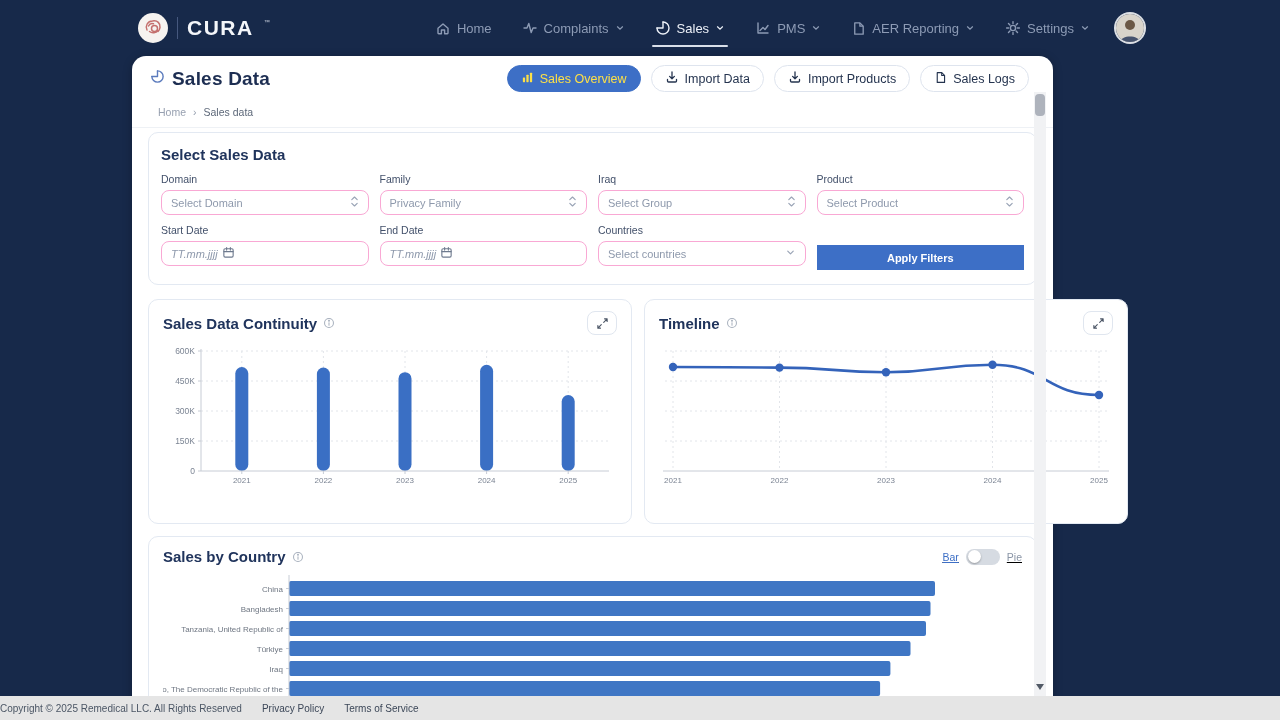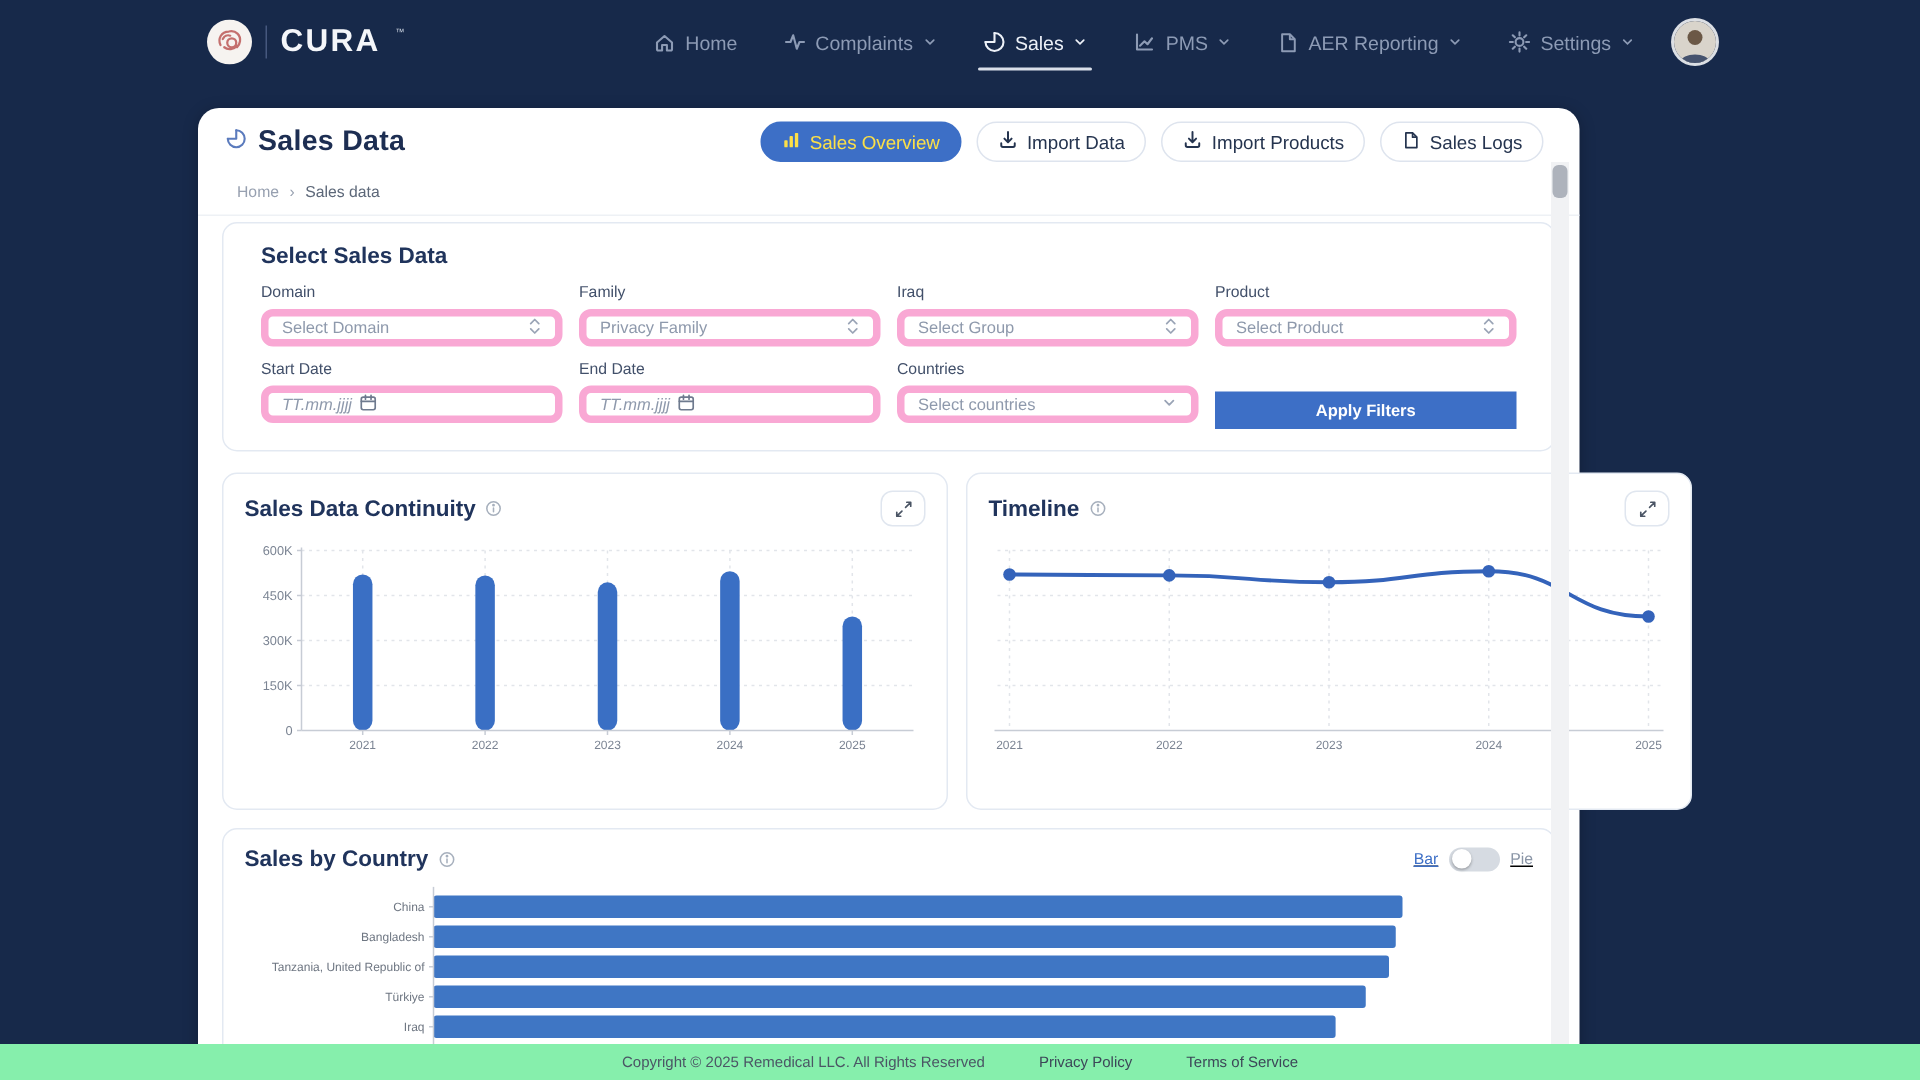--- a/index.html
+++ b/index.html
@@ -14,42 +14,42 @@
   .brand-name { font-size:21px; font-weight:bold; color:#f4f6fa; letter-spacing:1.5px; }
   .brand-tm { font-size:6px; color:#cfd6e3; align-self:flex-start; margin:6px 0 0 1px; }
   .nav { margin-left:auto; display:flex; align-items:center; gap:30px; color:#8d9bb5; font-size:13px; }
   .nav-item { display:flex; align-items:center; gap:6px; cursor:pointer; position:relative; white-space:nowrap; }
   .nav-item svg { display:block; }
   .nav-item.active { color:#edf1f8; }
   .nav-item.active::after { content:""; position:absolute; left:-3px; right:-3px; bottom:-11px; height:2px; background:#d9dfe9; border-radius:2px; }
   .avatar { width:28px; height:28px; border-radius:50%; margin-left:26px; overflow:hidden; cursor:pointer; box-shadow:0 0 0 2px rgba(255,255,255,.85); }
 
   
-  .card { position:absolute; left:132px; top:72px; width:921px; bottom:0; background:#fff; border-radius:14px 14px 0 0; box-shadow:0 2px 10px rgba(0,0,0,.25); }
+  .card { position:absolute; left:132px; top:56px; width:921px; bottom:0; background:#fff; border-radius:14px 14px 0 0; box-shadow:0 2px 10px rgba(0,0,0,.25); }
   .card-header { display:flex; align-items:center; justify-content:space-between; padding:9px 24px 7px 18px; }
   .title-wrap { display:flex; align-items:center; gap:7px; }
   .page-title { font-size:19px; color:#1d2e52; font-weight:700; letter-spacing:.2px; }
   .actions { display:flex; gap:10px; }
   .btn { height:27px; border-radius:15px; display:flex; align-items:center; gap:6px; padding:0 13px; font-size:12.5px; border:1px solid #dee4ee; background:#fff; color:#25344f; font-weight:500; cursor:pointer; font-family:inherit; white-space:nowrap; }
   .btn.primary { background:#3d6fc6; border-color:#3d6fc6; color:#fde047; }
 
   .breadcrumb { padding:7px 26px 9px; font-size:10.5px; color:#97a0b0; border-bottom:1px solid #eef1f5; display:flex; gap:7px; align-items:center; }
   .bc-current { color:#5d6879; }
   .bc-home { cursor:pointer; }
 
   .content { padding:4px 16px 0; }
   .panel { border:1px solid #e3e9f2; border-radius:10px; background:#fff; }
 
   
-  .filter-panel { padding:13px 25px 14px; }
+  .filter-panel { padding:13px 12px 14px; }
   .filter-title { font-size:15px; color:#20345c; font-weight:700; margin-bottom:10px; }
   .filter-grid { display:grid; grid-template-columns:repeat(4,1fr); column-gap:11px; row-gap:9px; }
   .field-label { font-size:10.5px; color:#42506a; margin-bottom:5px; font-weight:500; }
   .label-spacer { height:16px; margin-bottom:5px; }
-  .control { height:25px; border:5px solid #f9a8d4; border-radius:8px; display:flex; align-items:center; padding:0 9px; font-size:11px; color:#8e99ac; background:#fff; cursor:pointer; }
+  .control { height:25px; border:1px solid #f9a8d4; border-radius:8px; display:flex; align-items:center; padding:0 9px; font-size:11px; color:#8e99ac; background:#fff; cursor:pointer; }
   .control .ph { flex:1; }
   .datefield { gap:4px;font-style:italic; }
   .datefield .ph { flex:0 0 auto; }
   .apply-btn { height:25px; width:100%; border:none; border-radius:0; background:#3d6fc6; color:#fff; font-size:11px; font-weight:600; cursor:pointer; font-family:inherit; }
 
   
   .charts-row { display:flex; gap:12px; margin-top:14px; }
   .chart-panel { flex:1; height:225px; padding:11px 14px; }
   .panel-head { display:flex; align-items:center; }
   .panel-title { font-size:15px; font-weight:700; color:#20345c; }
@@ -64,21 +64,21 @@
   .switch { width:34px; height:16px; border-radius:9px; background:#d6dbe2; position:relative; cursor:pointer; }
   .knob { position:absolute; left:2px; top:1.5px; width:13px; height:13px; border-radius:50%; background:#fff; box-shadow:0 1px 2px rgba(0,0,0,.3); }
   .country-mount { margin-top:10px; height:132px; overflow:hidden; }
 
   
   .sb-track { position:absolute; top:36px; right:7px; width:12px; height:604px; background:#f1f2f4; z-index:5; }
   .sb-thumb { position:absolute; top:2px; left:1px; width:10px; height:22px; background:#aeb3bc; border-radius:4px; cursor:pointer; }
   .sb-arrow { position:absolute; bottom:3px; left:0; width:12px; height:12px; display:grid; place-items:center; cursor:pointer; }
 
   
-  .footer { position:absolute; left:0; right:0; bottom:0; height:24px; background:#86efac; display:flex; align-items:center; justify-content:center; gap:36px; font-size:10px; color:#4b5665; z-index:20; }
+  .footer { position:absolute; left:0; right:0; bottom:0; height:24px; background:#e5e5e5; display:flex; align-items:center; gap:20px; font-size:10px; color:#4b5665; z-index:20; }
   .footer-link { color:#3c4758; font-weight:500; cursor:pointer; }
 </style>
 </head>
 <body>
 
 <div class="topbar">
   <div class="brand">
     <span class="logo-circle">
       <svg width="30" height="30" viewBox="0 0 30 30">
           <circle cx="15" cy="15" r="15" fill="#f6f3f0"></circle>

